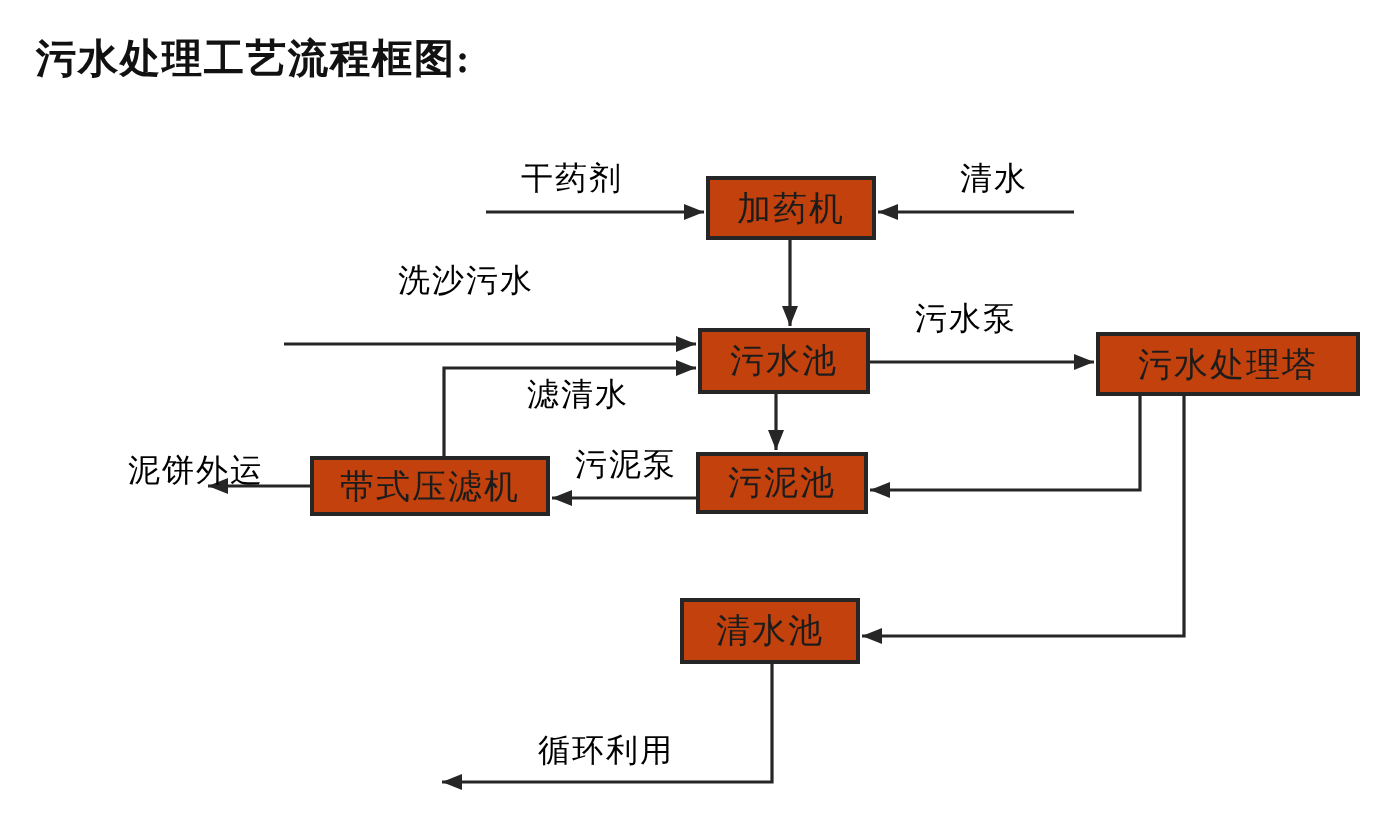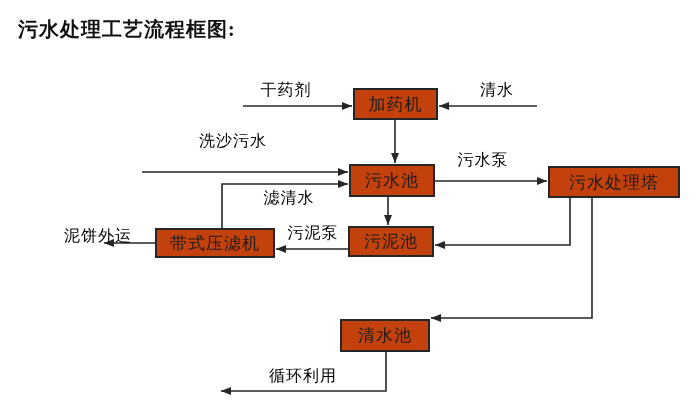--- a/index.html
+++ b/index.html
@@ -37,21 +37,21 @@
     letter-spacing:1px;
     color:#000000;
     white-space:nowrap;
     background:transparent;
   }
   .n-dosing{left:353px;top:88px;width:85px;height:32px;}
   .n-sewage-pool{left:349px;top:164px;width:86px;height:33px;}
   .n-tower{left:548px;top:166px;width:132px;height:32px;}
   .n-sludge-pool{left:348px;top:226px;width:86px;height:31px;}
   .n-belt-press{left:155px;top:228px;width:120px;height:30px;}
-  .n-clean-pool{left:340px;top:299px;width:90px;height:33px;margin-top:20px;}
+  .n-clean-pool{left:340px;top:299px;width:90px;height:33px;}
   .l-dry-agent{left:286px;top:90px;}
   .l-clean-water{left:497px;top:90px;}
   .l-sand-washing{left:212px;top:141px;margin-left:21px;}
   .l-filtered-water{left:289px;top:198px;}
   .l-sewage-pump{left:483px;top:160px;}
   .l-bottom-sewage{left:509px;top:231px;}
   .l-sludge-pump{left:313px;top:233px;}
   .l-mud-cake{left:58px;top:236px;margin-left:40px;}
   .l-recycle{left:303px;top:376px;}
 </style>

